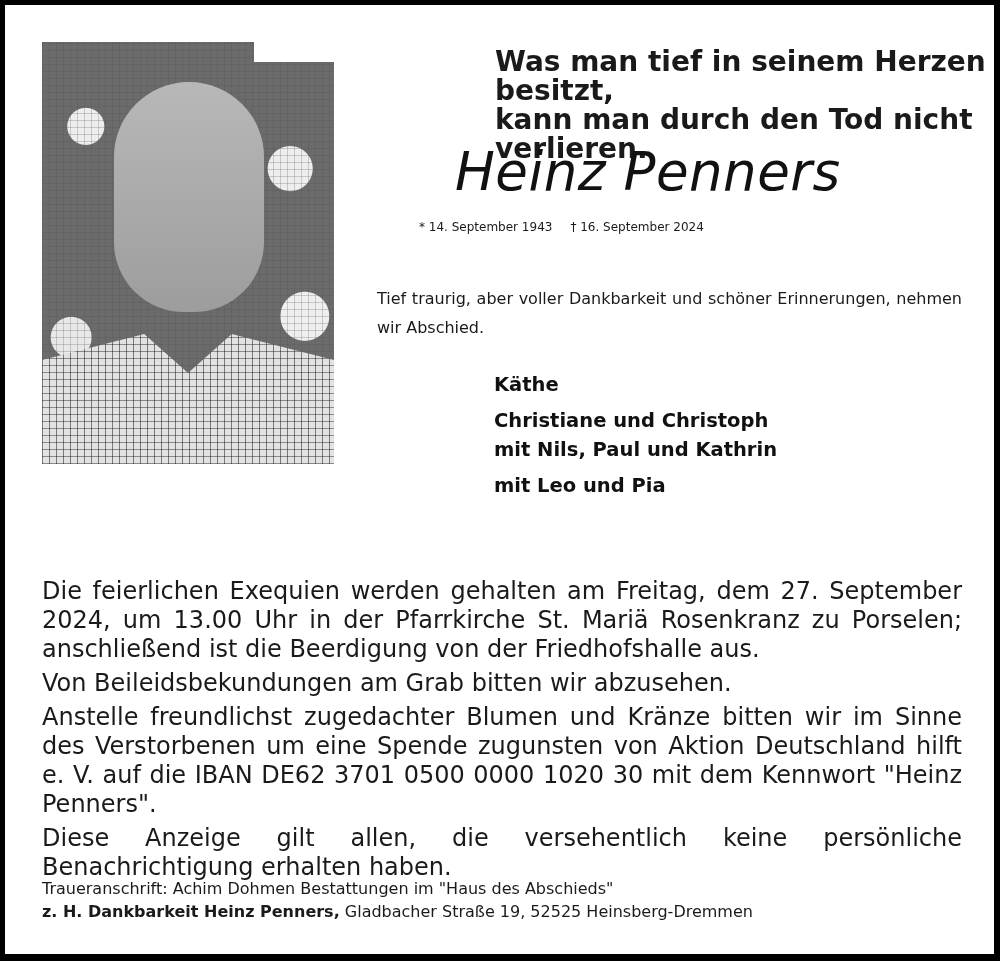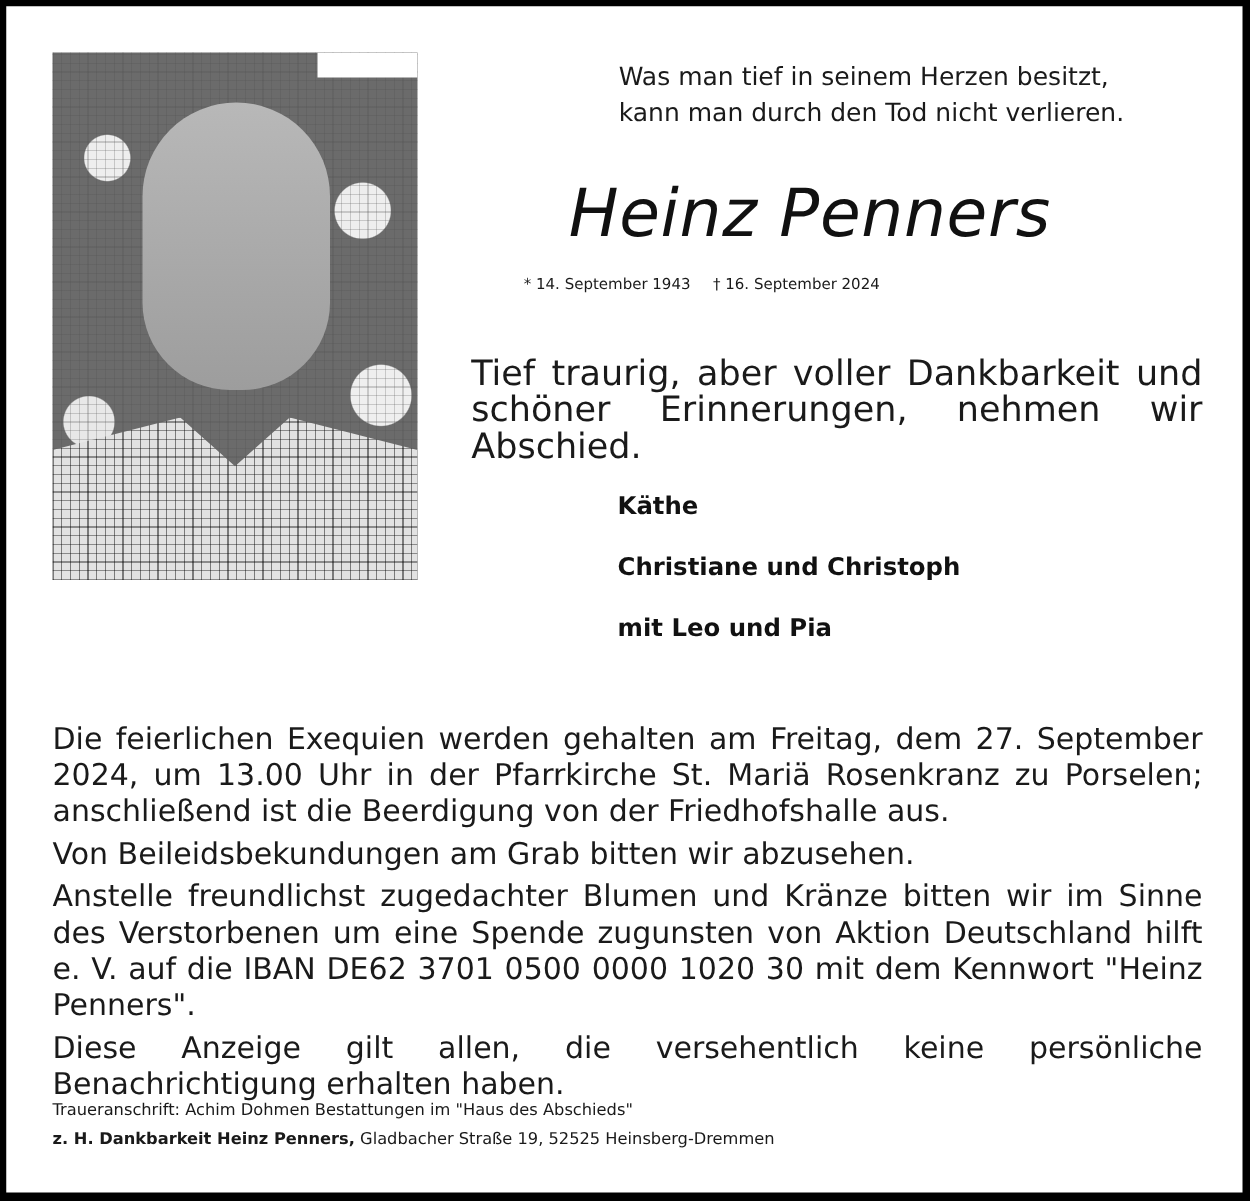--- a/index.html
+++ b/index.html
@@ -16,31 +16,31 @@
              radial-gradient(circle at 10% 70%, #e8e8e8 0 20px, transparent 21px),
              radial-gradient(circle at 90% 65%, #efefef 0 24px, transparent 25px),
              #6b6b6b; }
   .photo .topcut { position:absolute; right:0; top:0; width:80px; height:20px; background:#fff; }
   .photo .face { position:absolute; left:72px; top:40px; width:150px; height:230px; border-radius:75px 75px 70px 70px; background:linear-gradient(#b8b8b8,#9d9d9d); }
   .photo .shirt { position:absolute; left:0; bottom:0; width:292px; height:130px;
      background: repeating-linear-gradient(0deg, #8a8a8a 0 1px, #e2e2e2 1px 7px),
                  repeating-linear-gradient(90deg, #8a8a8a 0 1px, transparent 1px 7px);
      background-blend-mode: multiply;
      clip-path: polygon(0 20%, 35% 0, 50% 30%, 65% 0, 100% 20%, 100% 100%, 0 100%); }
-  .quote { position:absolute; left:490px; top:42px; font-size:20px; line-height:29px; color:#1a1a1a; }
+  .quote { position:absolute; left:490px; top:42px; font-size:28px; line-height:29px; color:#1a1a1a;font-weight:bold; }
   .name { position:absolute; left:450px; top:136px; width:440px; font-size:53px; font-style:italic; font-weight:400; letter-spacing:0.5px; color:#111; }
   .dates { position:absolute; left:414px; top:215px; font-size:12px; color:#1a1a1a; }
   .dates .sep { display:inline-block; width:18px; }
-  .intro { position:absolute; left:372px; top:279px; width:585px; font-size:28px; line-height:29px; text-align:justify; text-align-last:left; color:#1a1a1a; }
+  .intro { position:absolute; left:372px; top:279px; width:585px; font-size:16px; line-height:29px; text-align:justify; text-align-last:left; color:#1a1a1a; }
   .family { position:absolute; left:489px; top:365px; font-size:19.5px; font-weight:bold; line-height:29px; color:#111; }
-  .family .grp { margin-bottom:7px;margin-top:20px; }
+  .family .grp { margin-bottom:7px; }
   .body { position:absolute; left:37px; top:572px; width:920px; font-size:24px; line-height:29px; color:#1a1a1a; }
   .body p { margin:0 0 5px 0; text-align:justify; }
   .body p.last-left { text-align-last:left; }
-  .addr { position:absolute; left:37px; top:872px; font-size:13px; line-height:23px; color:#1a1a1a; }
+  .addr { position:absolute; left:37px; top:872px; font-size:16px; line-height:23px; color:#1a1a1a; }
   .addr b { font-weight:bold; }
 </style>
 </head>
 <body>
 
 <div class="frame">
 
   <div class="photo">
     <div class="topcut"></div>
     <div class="face"></div>
@@ -59,20 +59,21 @@
   </div>
 
   <div class="intro">Tief traurig, aber voller Dankbarkeit und schöner Erinnerungen, nehmen wir Abschied.</div>
 
   <div class="family">
     <div class="grp">
       <div>Käthe</div>
     </div>
     <div class="grp">
       <div>Christiane und Christoph</div>
+      <div>mit Nils, Paul und Kathrin</div>
     </div>
     <div class="grp">
       <div>mit Leo und Pia</div>
     </div>
   </div>
 
   <div class="body">
     <p class="last-left">Die feierlichen Exequien werden gehalten am Freitag, dem 27. September 2024, um 13.00 Uhr in der Pfarrkirche St. Mariä Rosenkranz zu Porselen; anschließend ist die Beerdigung von der Friedhofshalle aus.</p>
     <p class="last-left">Von Beileidsbekundungen am Grab bitten wir abzusehen.</p>
     <p class="last-left">Anstelle freundlichst zugedachter Blumen und Kränze bitten wir im Sinne des Verstorbenen um eine Spende zugunsten von Aktion Deutschland hilft e. V. auf die IBAN DE62 3701 0500 0000 1020 30 mit dem Kennwort "Heinz Penners".</p>

